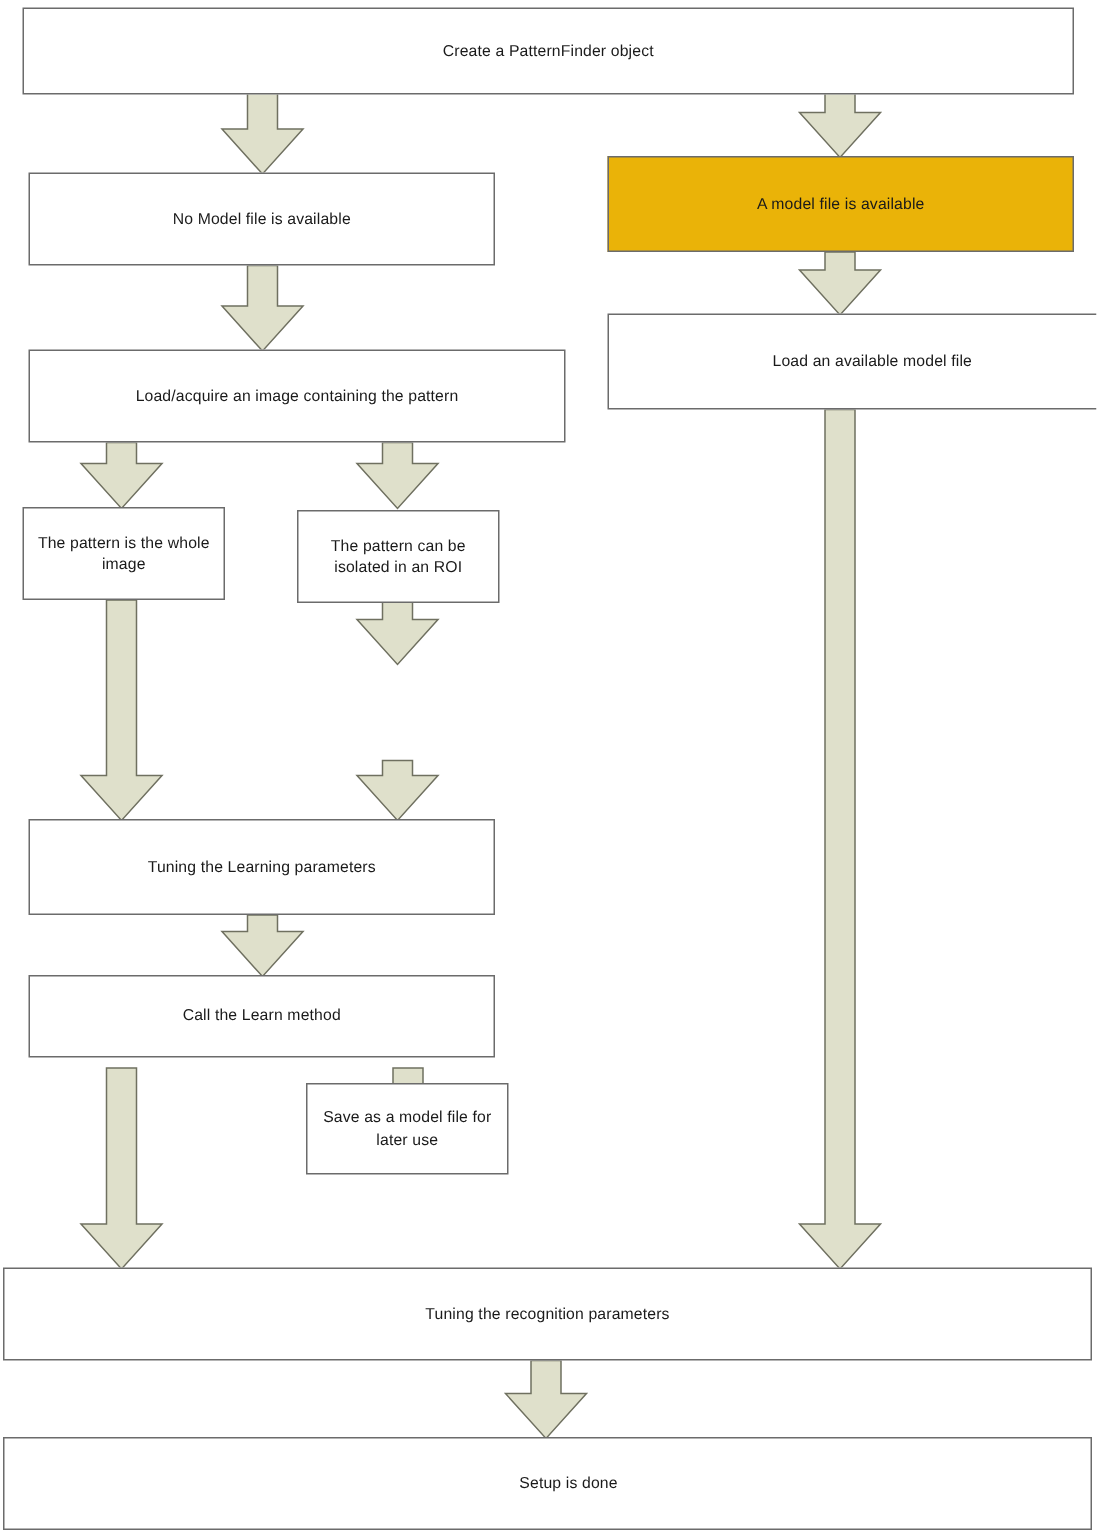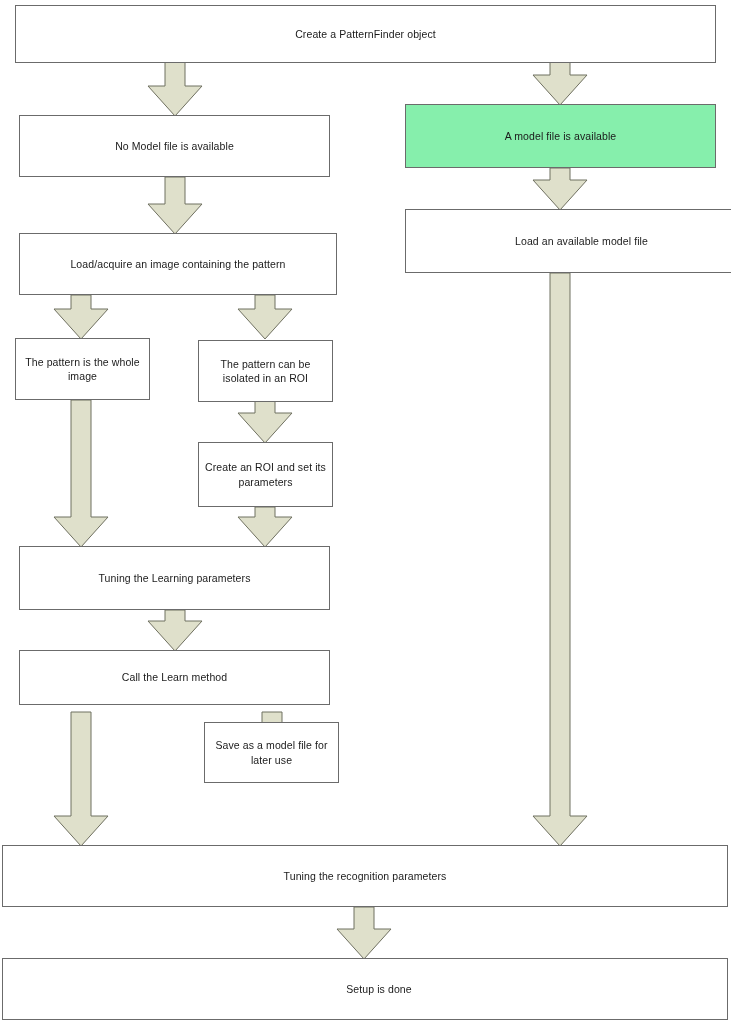--- a/index.html
+++ b/index.html
@@ -118,40 +118,36 @@
       <svg width="54" height="52" viewBox="0 0 54 52">
         <polygon points="17,0 37,0 37,22 54,22 27,52 0,22 17,22" fill="#dfe0cb" stroke="#6f7060" stroke-width="1" stroke-linejoin="miter"></polygon>
       </svg>
     </div>
     <div class="node" style="left: 15px; top: 5px; width: 701px; height: 58px; background: rgb(255, 255, 255); border-color: rgb(107, 107, 107); color: rgb(26, 26, 26); text-align: right;">
       <span class="label">Create a PatternFinder object</span>
     </div>
     <div class="node" style="left: 19px; top: 115px; width: 311px; height: 62px; background: rgb(255, 255, 255); border-color: rgb(107, 107, 107); color: rgb(26, 26, 26);">
       <span class="label">No Model file is available</span>
     </div>
-    <div class="node" style="left: 405px; top: 104px; width: 311px; height: 64px; background: #86efac; border-color: rgb(107, 107, 107); color: rgb(26, 26, 26);">
+    <div class="node" style="left: 405px; top: 104px; width: 311px; height: 64px; background: #eab308; border-color: rgb(107, 107, 107); color: rgb(26, 26, 26);">
       <span class="label">A model file is available</span>
     </div>
-    <div class="node" style="left: 19px; top: 233px; width: 318px; height: 62px; background: rgb(255, 255, 255); border-color: rgb(107, 107, 107); color: rgb(26, 26, 26);">
+    <div class="node" style="left: 19px; top: 233px; width: 358px; height: 62px; background: rgb(255, 255, 255); border-color: rgb(107, 107, 107); color: rgb(26, 26, 26);">
       <span class="label">Load/acquire an image containing the pattern</span>
     </div>
     <div class="node" style="left: 405px; top: 209px; width: 353px; height: 64px; background: rgb(255, 255, 255); border-color: rgb(107, 107, 107); color: rgb(26, 26, 26);">
       <span class="label">Load an available model file</span>
     </div>
     <div class="node" style="left: 15px; top: 338px; width: 135px; height: 62px; background: rgb(255, 255, 255); border-color: rgb(107, 107, 107); color: rgb(26, 26, 26);">
       <span class="label">The pattern is the whole
 image</span>
     </div>
     <div class="node" style="left: 198px; top: 340px; width: 135px; height: 62px; background: rgb(255, 255, 255); border-color: rgb(107, 107, 107); color: rgb(26, 26, 26);">
       <span class="label">The pattern can be
 isolated in an ROI</span>
-    </div>
-    <div class="node" style="left: 198px; top: 442px; width: 135px; height: 65px; background: rgb(255, 255, 255); border-color: rgb(107, 107, 107); color: rgb(26, 26, 26);">
-      <span class="label">Create an ROI and set its
-parameters</span>
     </div>
     <div class="node" style="left: 19px; top: 546px; width: 311px; height: 64px; background: rgb(255, 255, 255); border-color: rgb(107, 107, 107); color: rgb(26, 26, 26);">
       <span class="label">Tuning the Learning parameters</span>
     </div>
     <div class="node" style="left: 19px; top: 650px; width: 311px; height: 55px; background: rgb(255, 255, 255); border-color: rgb(107, 107, 107); color: rgb(26, 26, 26);">
       <span class="label">Call the Learn method</span>
     </div>
     <div class="node" style="left: 204px; top: 722px; width: 135px; height: 61px; background: rgb(255, 255, 255); border-color: rgb(107, 107, 107); color: rgb(26, 26, 26);">
       <span class="label">Save as a model file for
 later use</span>

